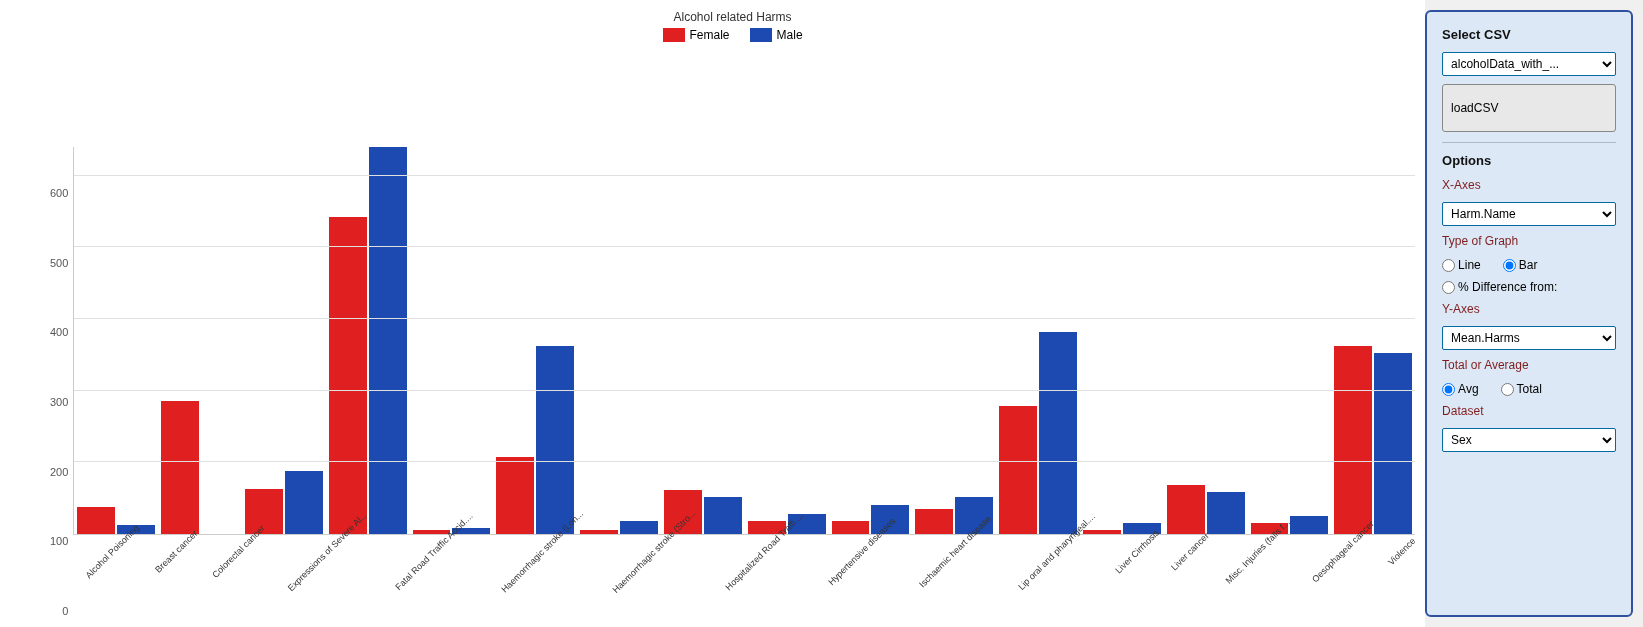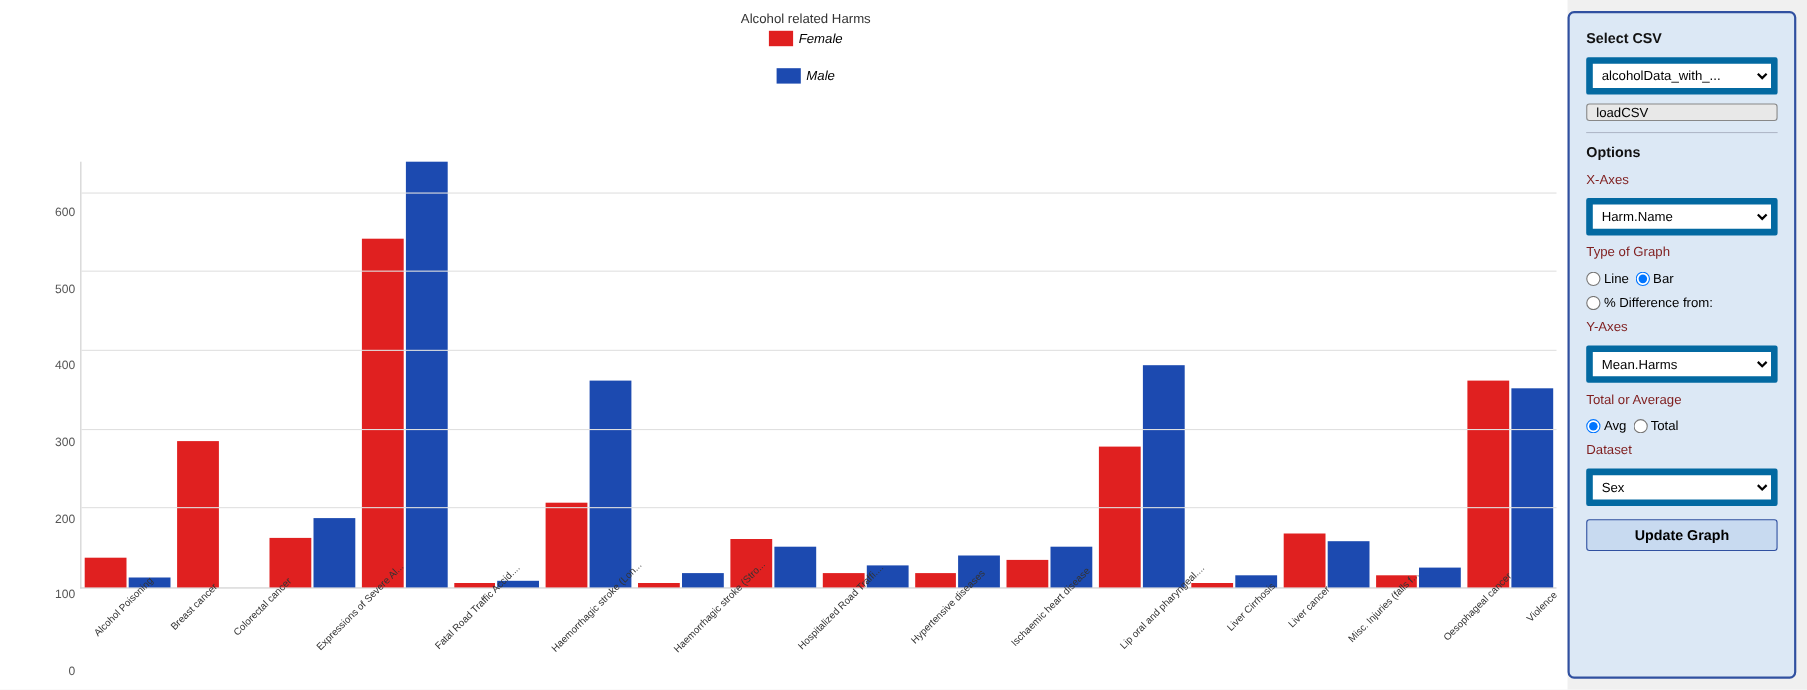--- a/index.html
+++ b/index.html
@@ -22,26 +22,25 @@
       align-items: center;
     }
     #chart-title {
       font-size: 12px;
       text-align: center;
       margin-bottom: 4px;
       color: #333;
     }
     #legend {
       display: flex;
-      flex-direction: column;
+      flex-direction: row;
       gap: 20px;
       margin-bottom: 6px;
       align-items: center;
       font-size: 12px;
-      font-style: italic;
     }
     .legend-item {
       display: flex;
       align-items: center;
       gap: 5px;
     }
     .legend-color {
       width: 22px;
       height: 14px;
       display: inline-block;
@@ -145,39 +144,39 @@
     }
     .panel-label {
       font-size: 12px;
       color: #7f1d1d;
       margin-bottom: 2px;
     }
     select.panel-select {
       width: 100%;
       padding: 3px 4px;
       font-size: 12px;
-      border: 6px solid #0369a1;
+      border: 1px solid #0369a1;
       background: white;
       border-radius: 2px;
     }
     button.panel-btn {
       width: 100%;
-      padding: 0 8px;
+      padding: 16px 8px;
       font-size: 12px;
       background: #e8e8e8;
       border: 1px solid #888;
       border-radius: 3px;
       cursor: pointer;
       text-align: left;
     }
     .radio-group {
       display: flex;
       flex-direction: row;
       align-items: center;
-      gap: 6px;
+      gap: 22px;
       font-size: 12px;
     }
     .radio-row {
       display: flex;
       align-items: center;
       gap: 3px;
     }
     .divider {
       height: 1px;
       background: #b0b8c8;
@@ -401,14 +400,13 @@
     </div>
     <div class="radio-row">
       <input type="radio" name="totalavg" id="ta-total" style="">
       <label for="ta-total">Total</label>
     </div>
   </div>
   <div class="panel-label">Dataset</div>
   <select class="panel-select">
     
   <option value="Sex">Sex</option></select>
-  <button class="update-btn">Update Graph</button>
 </div>
 
 </body></html>

